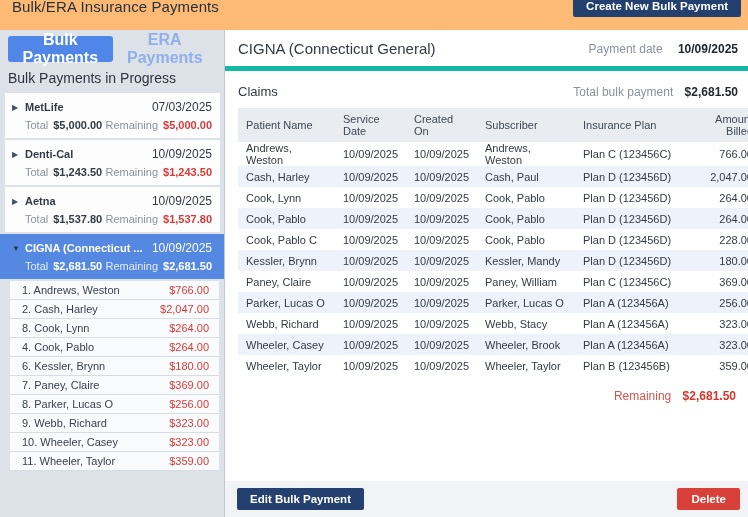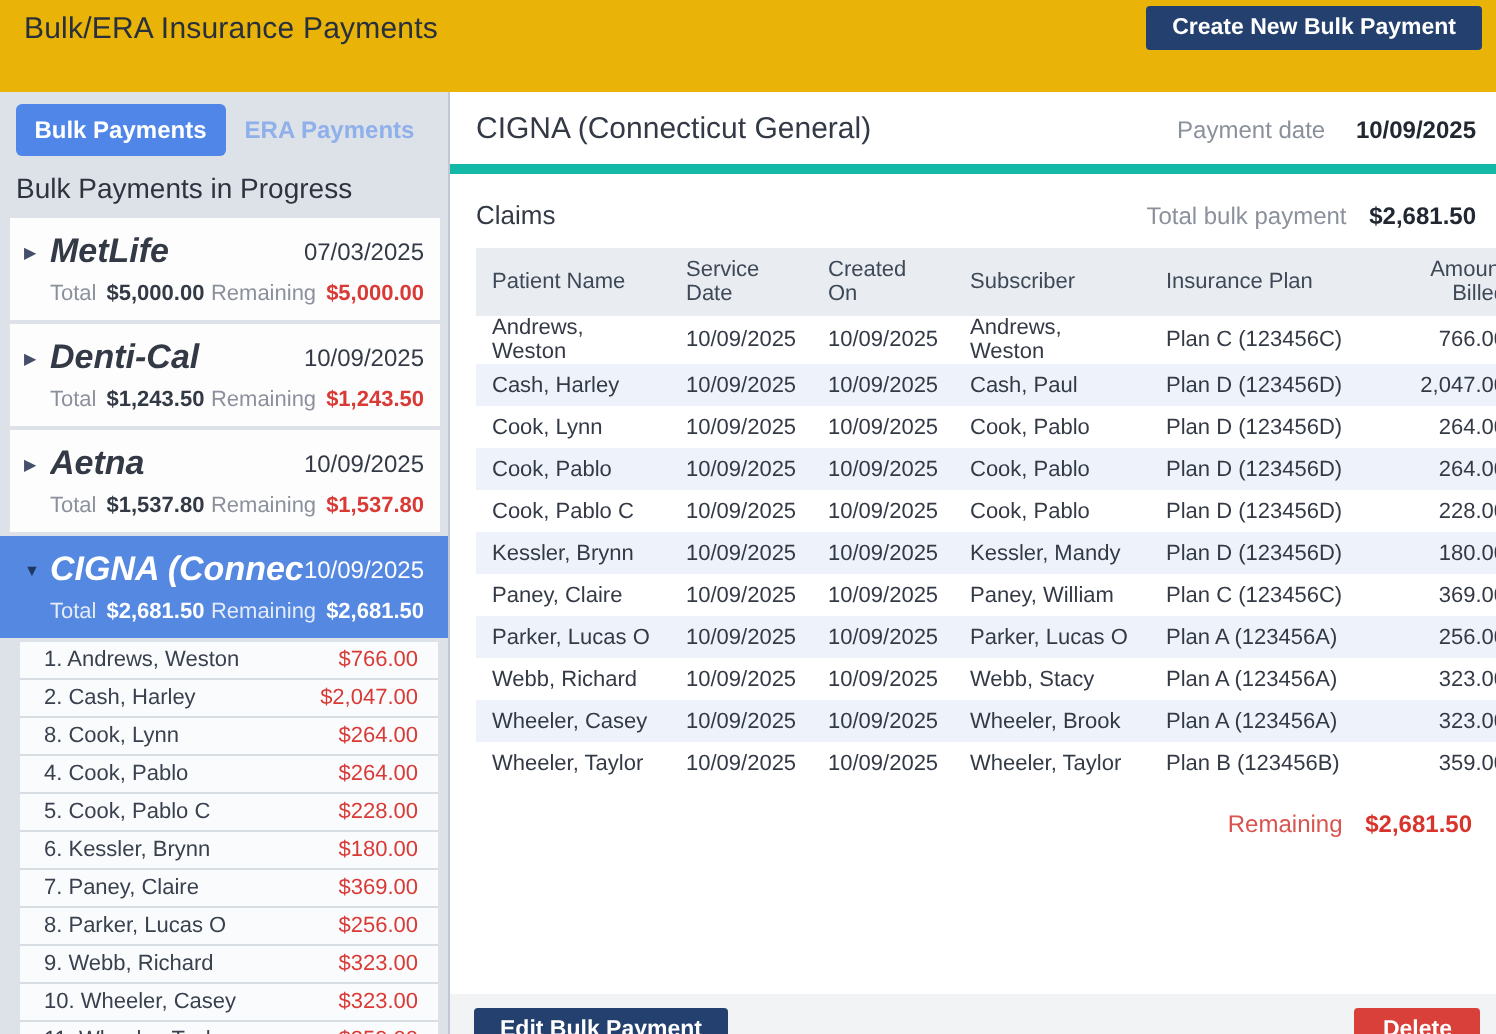--- a/index.html
+++ b/index.html
@@ -6,21 +6,21 @@
   html,body { background:#9aa2af; }
   .app {
     width:748px; height:517px;
     font-family:"Liberation Sans", sans-serif;
     background:#ffffff; position:relative; overflow:hidden;
     margin:0 auto;
   }
 
   
   .topbar {
-    height:46px; background:#eab308;
+    height:30px; background:#fdba74;
     display:flex; align-items:center; justify-content:space-between;
     padding:0 7px 18px 12px;
   }
   .topbar-title { font-size:15px; color:#28303d; letter-spacing:.1px; }
   .btn-navy {
     background:#24406e; color:#fff; border:none; border-radius:2px;
     font-family:inherit; font-size:11.5px; font-weight:700;
     padding:5px 13px; cursor:pointer;text-align:center;
   }
 
@@ -29,32 +29,32 @@
 
   
   .sidebar {
     width:225px; min-width:225px; background:#dde1e8;
     border-right:1px solid #c2c8d2;
     display:flex; flex-direction:column; overflow:hidden;
   }
   .tabs { display:flex; padding:6px 7px 5px 8px; }
   .tab {
     flex:1; height:26px; border:none; border-radius:3px; background:transparent;
-    font-family:inherit; font-size:12px; font-weight:700; color:#8fb0ea;
+    font-family:inherit; font-size:16px; font-weight:700; color:#8fb0ea;
     display:flex; align-items:center; justify-content:center; cursor:pointer;
   }
   .tab.active { background:#4f86e8; color:#ffffff; }
   .sidebar-section-title { font-size:14px; color:#2d3440; font-weight:500; padding:3px 8px 7px; }
 
   .payment-card { background:#fdfdfe; margin:0 4px 2px 5px; padding:7px 8px 7px 7px; cursor:pointer; }
   .payment-card .prow1 { display:flex; align-items:center; }
   .arrow { width:13px; font-size:8px; color:#44506b; flex:none; }
   .payment-card .arrow-down { display:none; }
   .payment-card.selected .arrow-down { display:inline-block; color:#1d3863; }
-  .pname { flex:1; font-size:17px; font-weight:700; color:#333a45; white-space:nowrap; overflow:hidden;font-style:italic; }
+  .pname { flex:1; font-size:11px; font-weight:700; color:#333a45; white-space:nowrap; overflow:hidden; }
   .pdate { font-size:12px; color:#333a45; }
   .prow2 { display:flex; align-items:center; margin-top:5px; padding-left:13px; font-size:11px; }
   .plabel { color:#8b919c; }
   .pval { color:#333a45; font-weight:700; margin-left:5px; }
   .pspacer { flex:1; }
   .pval.red { color:#d93a36; }
   .payment-card.selected { background:#5488e1; margin:0 0 2px 0; padding:7px 12px 7px 12px; }
   .payment-card.selected .pname,
   .payment-card.selected .pdate,
   .payment-card.selected .pval { color:#ffffff; }
@@ -225,24 +225,20 @@
           <div class="claim-item">
             <span class="claim-name">8. Cook, Lynn</span>
             <span class="claim-amount">$264.00</span>
           </div>
 
           <div class="claim-item">
             <span class="claim-name">4. Cook, Pablo</span>
             <span class="claim-amount">$264.00</span>
           </div>
 
-          <div class="claim-item">
-            <span class="claim-name">5. Cook, Pablo C</span>
-            <span class="claim-amount">$228.00</span>
-          </div>
 
           <div class="claim-item">
             <span class="claim-name">6. Kessler, Brynn</span>
             <span class="claim-amount">$180.00</span>
           </div>
 
           <div class="claim-item">
             <span class="claim-name">7. Paney, Claire</span>
             <span class="claim-amount">$369.00</span>
           </div>

